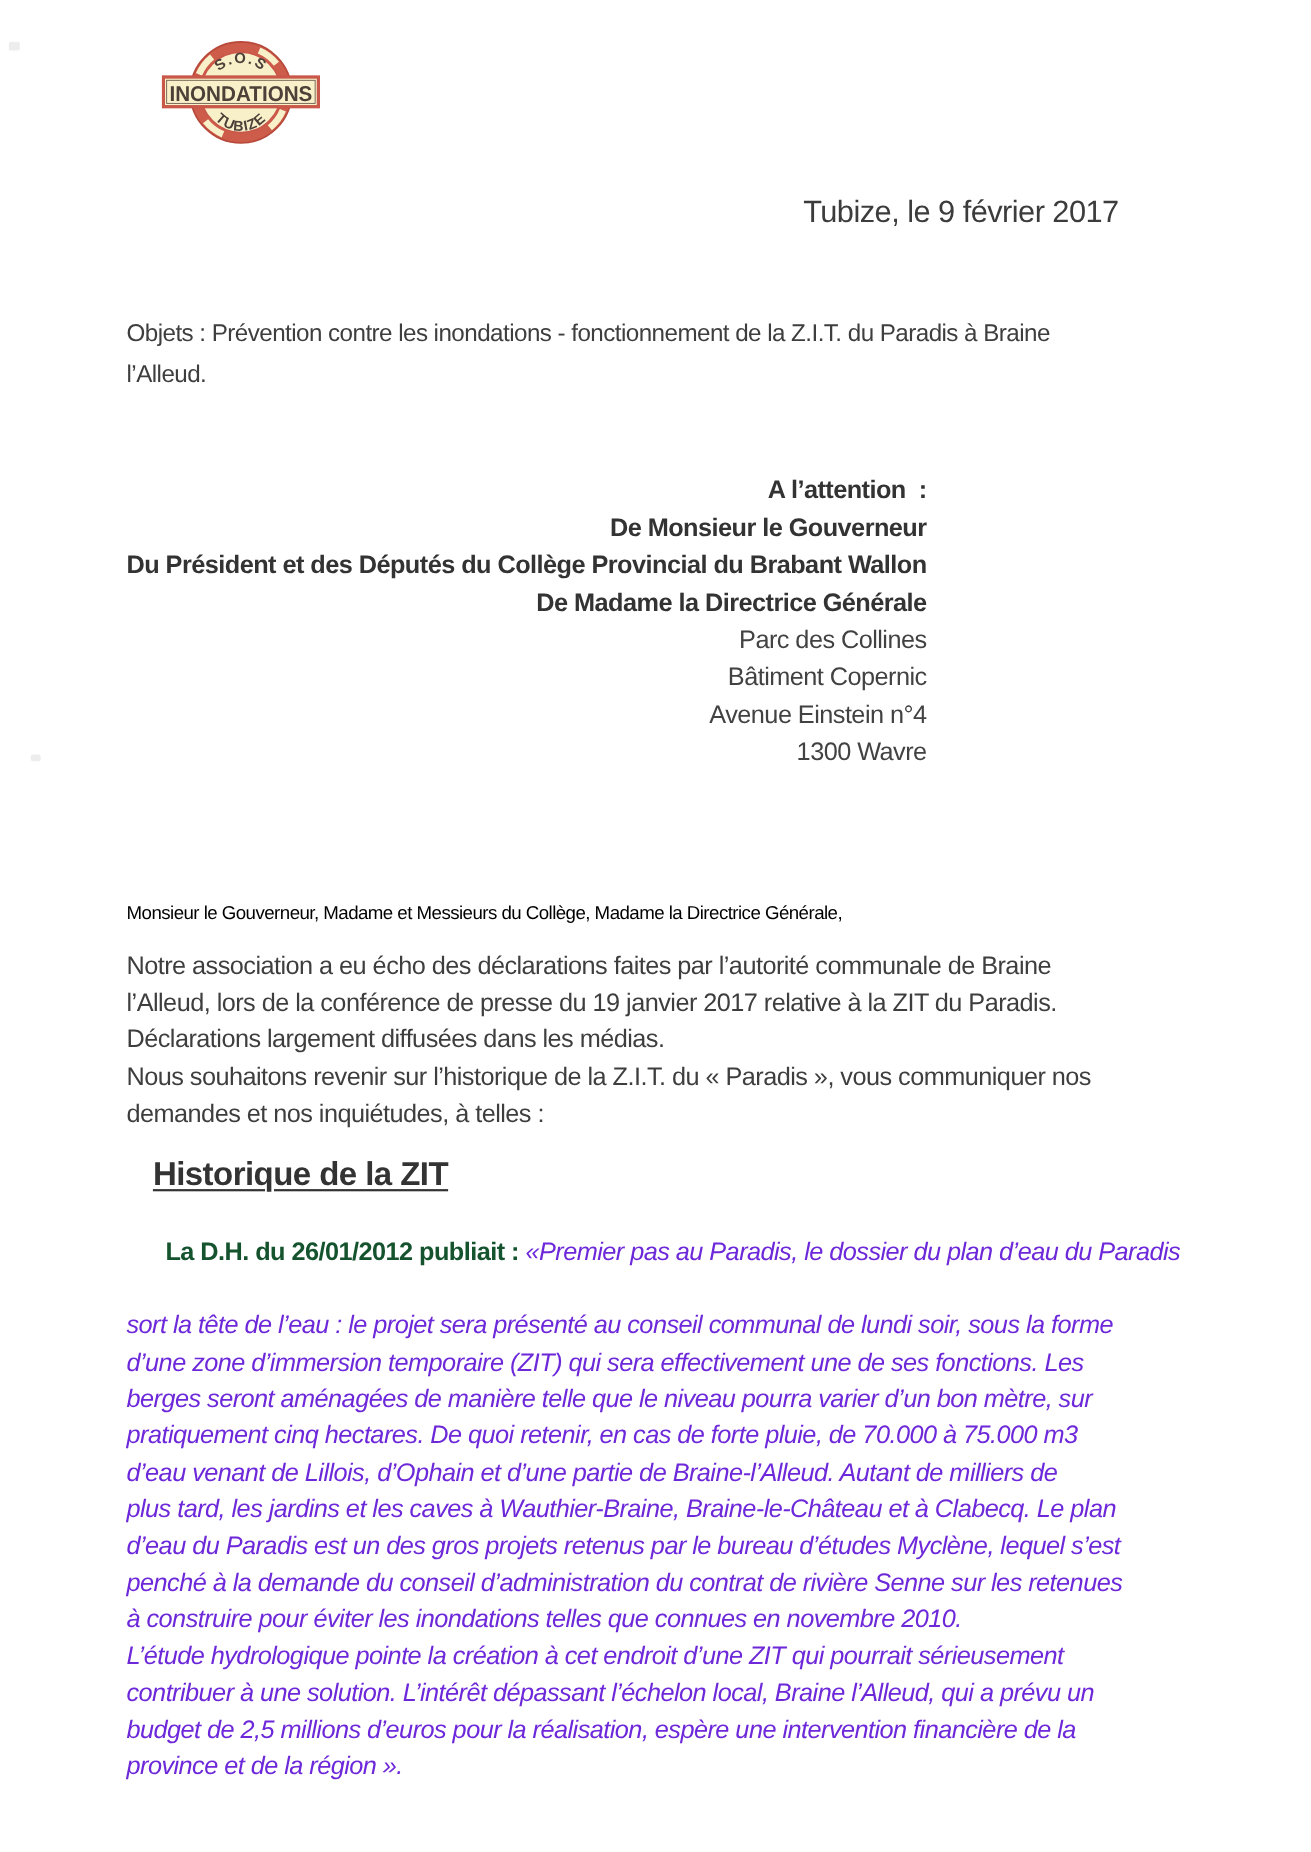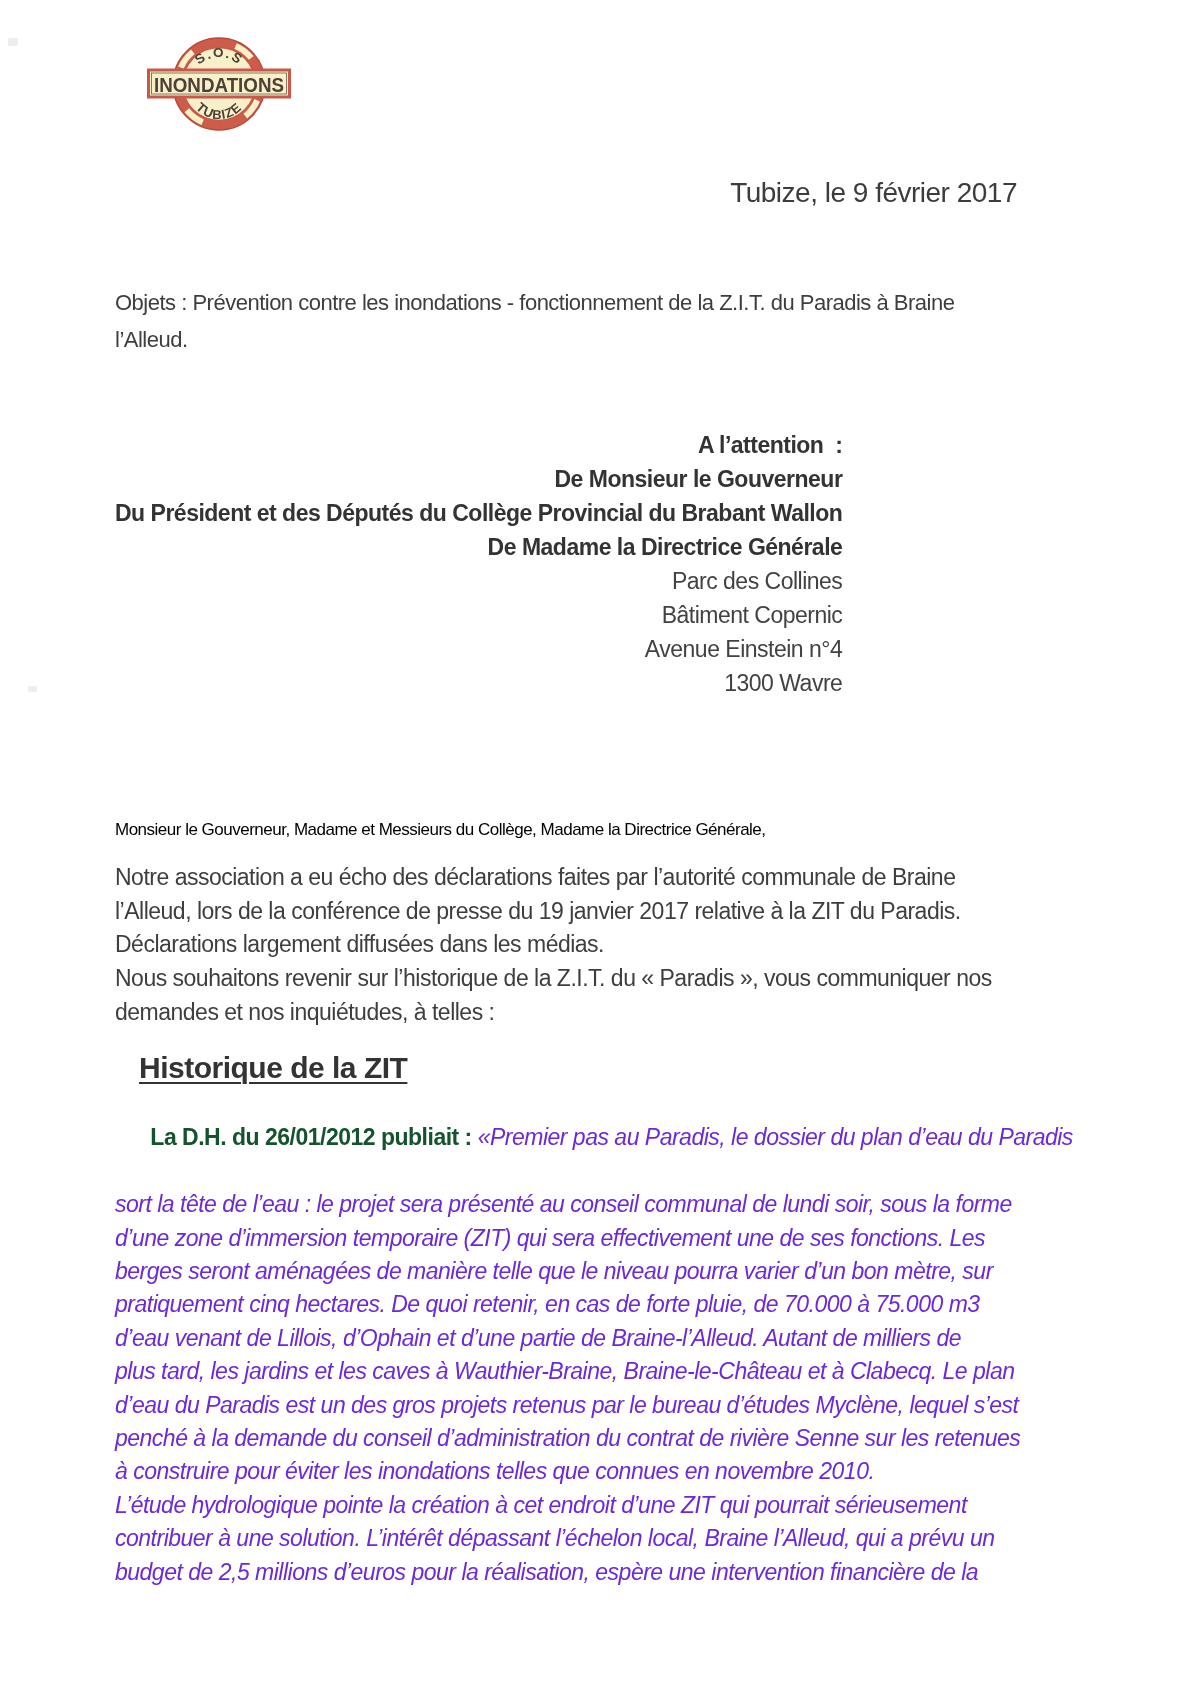--- a/index.html
+++ b/index.html
@@ -113,18 +113,19 @@
     <div class="line quote">berges seront aménagées de manière telle que le niveau pourra varier d’un bon mètre, sur</div>
     <div class="line quote">pratiquement cinq hectares. De quoi retenir, en cas de forte pluie, de 70.000 à 75.000 m3</div>
     <div class="line quote">d’eau venant de Lillois, d’Ophain et d’une partie de Braine-l’Alleud. Autant de milliers de</div>
     <div class="line quote">plus tard, les jardins et les caves à Wauthier-Braine, Braine-le-Château et à Clabecq. Le plan</div>
     <div class="line quote">d’eau du Paradis est un des gros projets retenus par le bureau d’études Myclène, lequel s’est</div>
     <div class="line quote">penché à la demande du conseil d’administration du contrat de rivière Senne sur les retenues</div>
     <div class="line quote">à construire pour éviter les inondations telles que connues en novembre 2010.</div>
     <div class="line quote">L’étude hydrologique pointe la création à cet endroit d’une ZIT qui pourrait sérieusement</div>
     <div class="line quote">contribuer à une solution. L’intérêt dépassant l’échelon local, Braine l’Alleud, qui a prévu un</div>
     <div class="line quote">budget de 2,5 millions d’euros pour la réalisation, espère une intervention financière de la</div>
+    <div class="line quote">province et de la région ».</div>
   </div>
 
   <div class="speck" style="left:8px;top:38px;width:10px;height:8px;"></div>
   <div class="speck" style="left:28px;top:686px;width:9px;height:6px;"></div>
 
 </div>
 
 </body></html>

